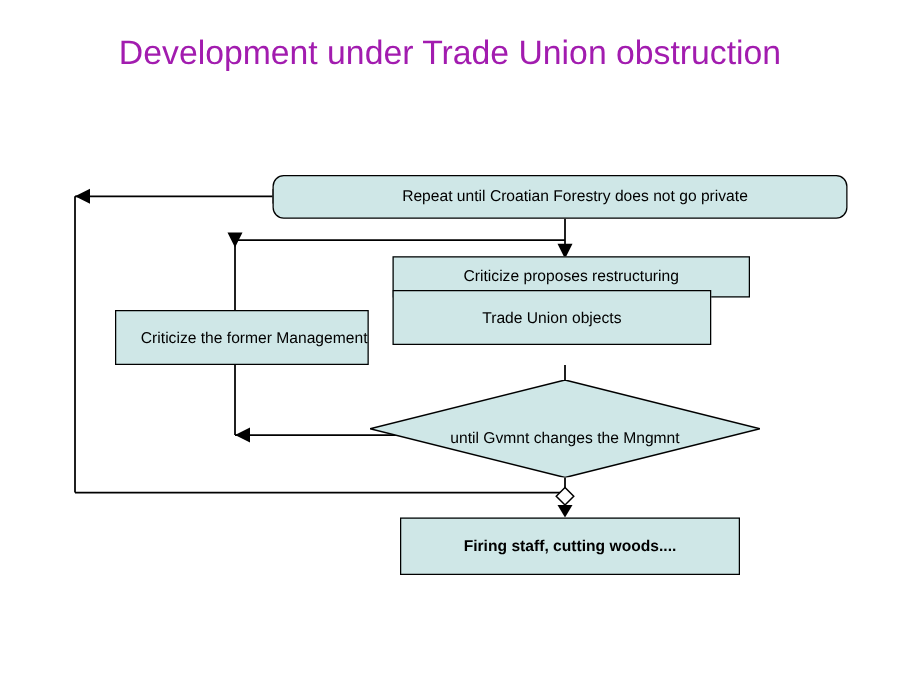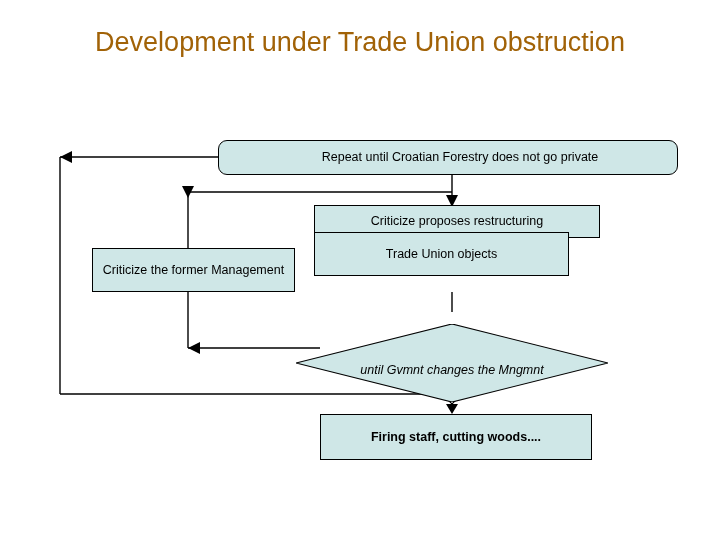--- a/index.html
+++ b/index.html
@@ -21,21 +21,21 @@
     background: #ffffff;
   }
   #title {
     position: absolute;
     left: 60px;
     top: 26px;
     width: 600px;
     text-align: center;
     font-size: 27px;
     line-height: 33px;
-    color: #a16207;
+    color: #a21caf;
     font-family: "Liberation Sans", sans-serif;
   }
   .shape {
     position: absolute;
     box-sizing: border-box;
     background: #cfe7e7;
     border: 1px solid #000000;
     display: flex;
     align-items: center;
     justify-content: center;
@@ -117,29 +117,29 @@
   </svg>
 
   <div class="shape rounded" style="left:218px; top:140px; width:460px; height:35px;">
     <span>Repeat until Croatian Forestry does not go private</span>
   </div>
 
   <div class="shape" style="left:314px; top:205px; width:286px; height:33px;">
     <span>Criticize proposes restructuring</span>
   </div>
 
-  <div class="shape" style="left:92px; top:248px; width:203px; height:44px;">
+  <div class="shape" style="left:92px; top:248px; width:203px; height:44px;justify-content:flex-end;">
     <span>Criticize the former Management</span>
   </div>
 
   <div class="shape" style="left:314px; top:232px; width:255px; height:44px;">
     <span>Trade Union objects</span>
   </div>
 
-  <div class="diamond-wrap" style="left:296px; top:324px; width:312px; height:78px;font-style:italic;">
+  <div class="diamond-wrap" style="left:296px; top:304px; width:312px; height:78px;">
     <svg width="312" height="78" viewBox="0 0 312 78">
       <polygon points="156,0 312,39 156,78 0,39" fill="#cfe7e7" stroke="#000000" stroke-width="1.2"></polygon>
     </svg>
     <div class="diamond-label">until Gvmnt changes the Mngmnt</div>
   </div>
 
   <div class="shape" style="left:320px; top:414px; width:272px; height:46px;font-weight:bold;">
     <span>Firing staff, cutting woods....</span>
   </div>
 

